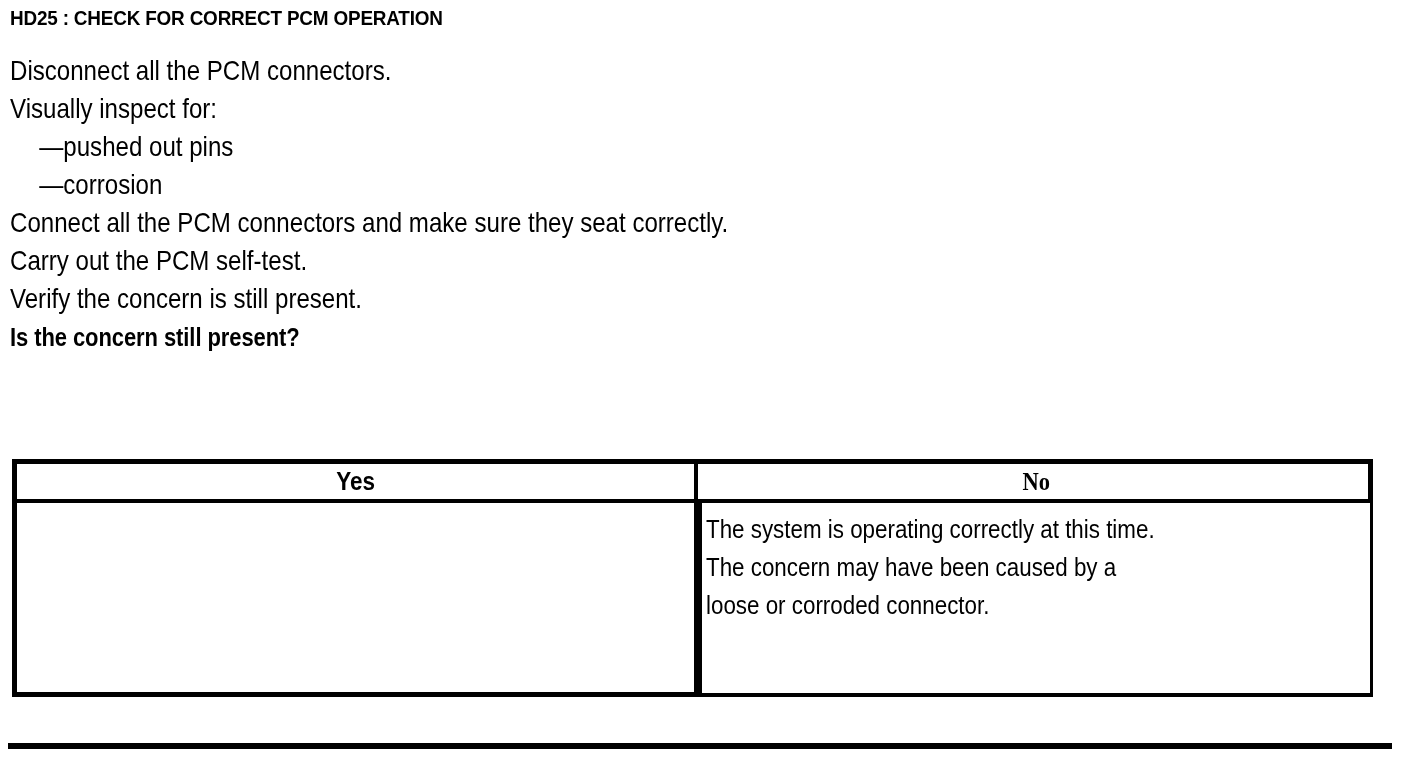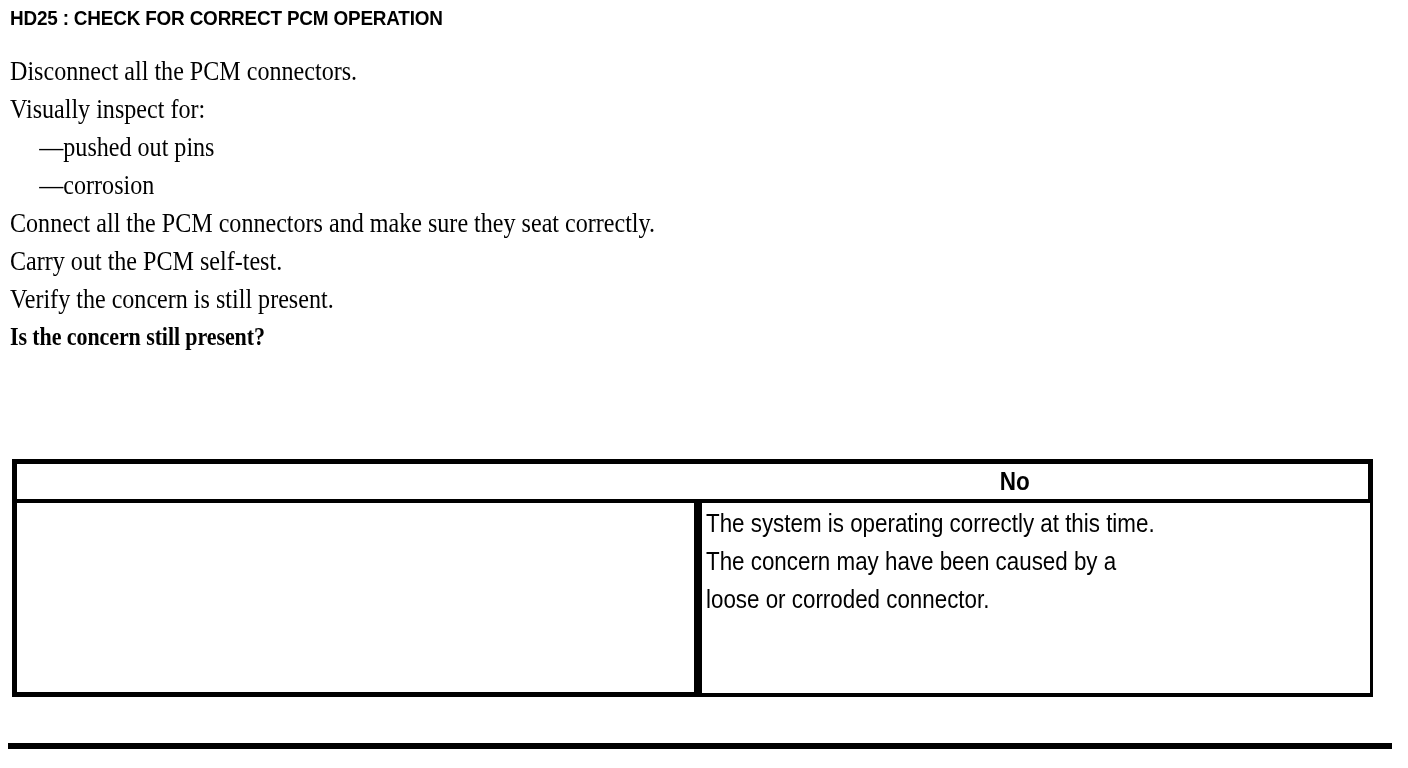--- a/index.html
+++ b/index.html
@@ -38,21 +38,20 @@
     transform: scaleX(0.90);
     transform-origin: left top;
   }
 
   
   #instructions {
     position: absolute;
     left: 10px;
     top: 52px;
     width: 1380px;
-    font-family: Liberation Serif, serif;
   }
   .instr-line {
     font-size: 28px;
     line-height: 38px;
     white-space: nowrap;
     transform: scaleX(0.86);
     transform-origin: left top;
     font-weight: normal;
   }
   .instr-line.dash {
@@ -89,21 +88,21 @@
     display: flex;
     align-items: center;
     justify-content: center;
     font-size: 25px;
     font-weight: bold;
     box-sizing: border-box;
     transform-origin: center center;
   }
   .th-inner { transform: scaleX(0.90); }
   #th-yes { left: 0; width: 681px; border-right: 4px solid #000; }
-  #th-no  { left: 662px; width: 672px; }
+  #th-no  { left: 683px; width: 672px; font-family: Liberation Serif, serif; }
 
   #table-body-row {
     position: relative;
     height: 190px;
   }
   .td {
     position: absolute;
     top: 0;
     height: 100%;
     box-sizing: border-box;
@@ -131,21 +130,21 @@
   #yes-text .yl.center {
     transform: scaleX(0.86);
     transform-origin: center top;
     text-align: center;
     width: 681px;
   }
 
   #no-text {
     position: absolute;
     left: 4px;
-    top: 40px;
+    top: 46px;
     width: 700px;
     font-size: 26px;
     line-height: 38px;
     white-space: nowrap;
   }
   #no-text .nl {
     transform: scaleX(0.86);
     transform-origin: left top;
     white-space: nowrap;
   }
@@ -194,20 +193,23 @@
     <div class="instr-line dash">—corrosion</div>
     <div class="instr-line">Connect all the PCM connectors and make sure they seat correctly.</div>
     <div class="instr-line">Carry out the PCM self-test.</div>
     <div class="instr-line">Verify the concern is still present.</div>
     <div class="instr-line q">Is the concern still present?</div>
   </div>
 
   <div id="decision-table">
 
     <div id="table-header-row">
+      <div class="th" id="th-yes">
+        <span class="th-inner">Yes</span>
+      </div>
       <div class="th" id="th-no">
         <span class="th-inner">No</span>
       </div>
     </div>
 
     <div id="table-body-row">
       <div class="td" id="td-yes"></div>
       <div class="td" id="td-no"></div>
     </div>
 

